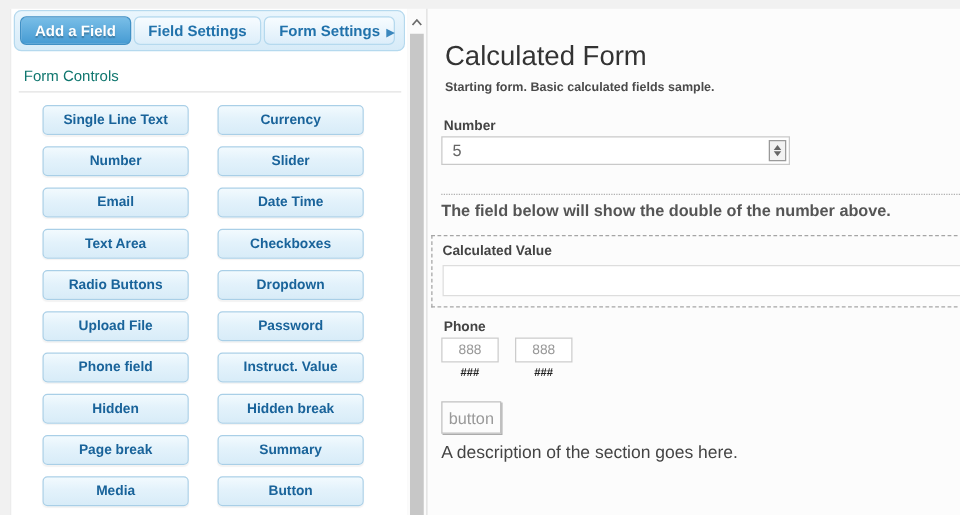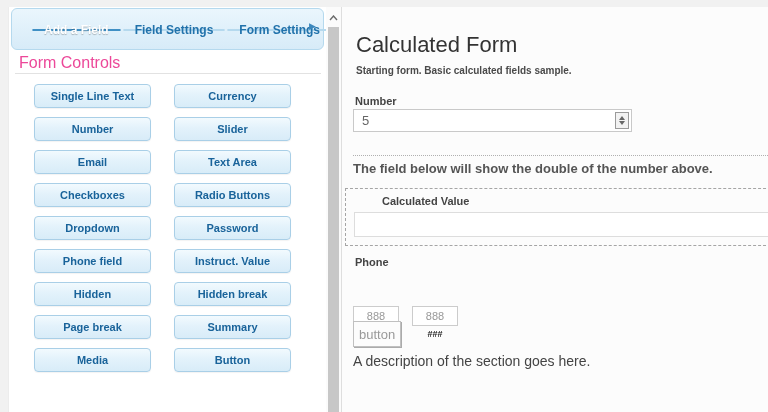--- a/index.html
+++ b/index.html
@@ -6,32 +6,32 @@
   html,body { width:768px; height:412px; }
   body { background:#f1f1f1; font-family:"Liberation Sans", sans-serif; overflow:hidden; }
   #screen { position:relative; width:768px; height:412px; }
 
   
   .left-panel { position:absolute; left:8px; top:7px; width:318px; height:405px;
     background:#ffffff; border-left:1px solid #ececec; }
 
   .tab-strip { position:absolute; left:2px; top:1px; width:313px; height:33px;
     background:linear-gradient(#eaf6fd,#d7ebf8); border:1px solid #b5d9ee;
-    border-radius:6px; display:flex; align-items:stretch; padding:20px; }
+    border-radius:6px; display:flex; align-items:stretch; padding:4px; }
   .tab { border-radius:5px; font-size:12px; font-weight:bold; display:flex;
     align-items:center; justify-content:center; padding:0 11px; margin-right:2px;
     cursor:pointer; white-space:nowrap; }
   .tab.active { background:linear-gradient(#79bee7,#469bd3); color:#ffffff;
     border:1px solid #4090c5; text-shadow:0 1px 1px rgba(0,0,0,0.25); }
   .tab.inactive { background:linear-gradient(#f7fcff,#ddeefa); color:#2172ab;
     border:1px solid #b5d9ee; }
   .tab-overflow { position:absolute; right:7px; top:0; height:33px; display:flex;
     align-items:center; color:#3b87bd; font-size:9px; cursor:pointer; }
 
-  .panel-section-title { position:absolute; left:10px; top:47px; font-size:16px; color:#ec4899; }
+  .panel-section-title { position:absolute; left:10px; top:47px; font-size:12px; color:#0f766e; }
   .panel-sep { position:absolute; left:6px; right:5px; top:66px; border-top:1px solid #e2e2e2; }
 
   .controls-grid { position:absolute; left:25px; top:77px;
     display:grid; grid-template-columns:117px 117px; column-gap:23px; row-gap:9px;
     grid-auto-rows:24px; }
   .ctl-btn { background:linear-gradient(#f2fafe,#e3f2fb 45%,#d8ecf8);
     border:1px solid #a9cfe7; border-radius:4px; color:#19639a; font-size:11px;
     font-weight:bold; display:flex; align-items:center; justify-content:center;
     box-shadow:0 1px 1px rgba(0,0,0,0.05); cursor:pointer; white-space:nowrap; }
 
@@ -59,26 +59,26 @@
     background:#f2f2f2; cursor:pointer; }
   .stepper .up { width:0; height:0; border-left:3px solid transparent;
     border-right:3px solid transparent; border-bottom:4px solid #666; margin:3px auto 1px; }
   .stepper .down { width:0; height:0; border-left:3px solid transparent;
     border-right:3px solid transparent; border-top:4px solid #666; margin:1px auto; }
 
   .pv-dotted-sep { left:11px; right:-2px; top:148px; border-top:1px dotted #b0b0b0; height:0; }
   .pv-info { left:11px; top:154px; font-size:13px; font-weight:bold; color:#555555; }
 
   .pv-dashed-box { left:3px; top:181px; right:-8px; height:58px; border:1px dashed #a5a5a5; cursor:pointer; }
-  .pv-calc-label { position:absolute; left:8px; top:6px;margin-left:28px; }
+  .pv-calc-label { position:absolute; left:8px; top:6px; }
   .pv-calc-input { position:absolute; left:8px; top:23px; right:6px; height:25px;
     background:#ffffff; border:1px solid #dddddd; }
 
   .pv-phone-label { left:13px; top:249px;text-align:center; }
-  .pv-phone-row { left:11px; top:263px; display:flex;margin-top:36px; }
+  .pv-phone-row { left:11px; top:263px; display:flex; }
   .phone-seg { margin-right:13px; }
   .phone-seg.seg2 { margin-right:8px; }
   .phone-seg .phone-input { height:20px; border:1px solid #cccccc; background:#ffffff;
     text-align:center; font-family:"Liberation Sans", sans-serif; font-size:11px;
     color:#777; width:100%; padding:0; }
   .phone-seg .phone-input::placeholder { color:#999999; opacity:1; }
   .phone-seg.seg1, .phone-seg.seg2 { width:46px; }
   .phone-seg.seg3 { width:57px; }
   .phone-mask { text-align:center; font-size:9px; font-weight:bold; color:#222222; margin-top:3px; }
 
@@ -104,24 +104,26 @@
 
     <div class="panel-section-title">Form Controls</div>
     <div class="panel-sep"></div>
 
     <div class="controls-grid">
       <div class="ctl-btn">Single Line Text</div>
       <div class="ctl-btn">Currency</div>
       <div class="ctl-btn">Number</div>
       <div class="ctl-btn">Slider</div>
       <div class="ctl-btn">Email</div>
+      <div class="ctl-btn">Date Time</div>
       <div class="ctl-btn">Text Area</div>
       <div class="ctl-btn">Checkboxes</div>
       <div class="ctl-btn">Radio Buttons</div>
       <div class="ctl-btn">Dropdown</div>
+      <div class="ctl-btn">Upload File</div>
       <div class="ctl-btn">Password</div>
       <div class="ctl-btn">Phone field</div>
       <div class="ctl-btn">Instruct. Value</div>
       <div class="ctl-btn">Hidden</div>
       <div class="ctl-btn">Hidden break</div>
       <div class="ctl-btn">Page break</div>
       <div class="ctl-btn">Summary</div>
       <div class="ctl-btn">Media</div>
       <div class="ctl-btn">Button</div>
     </div>

